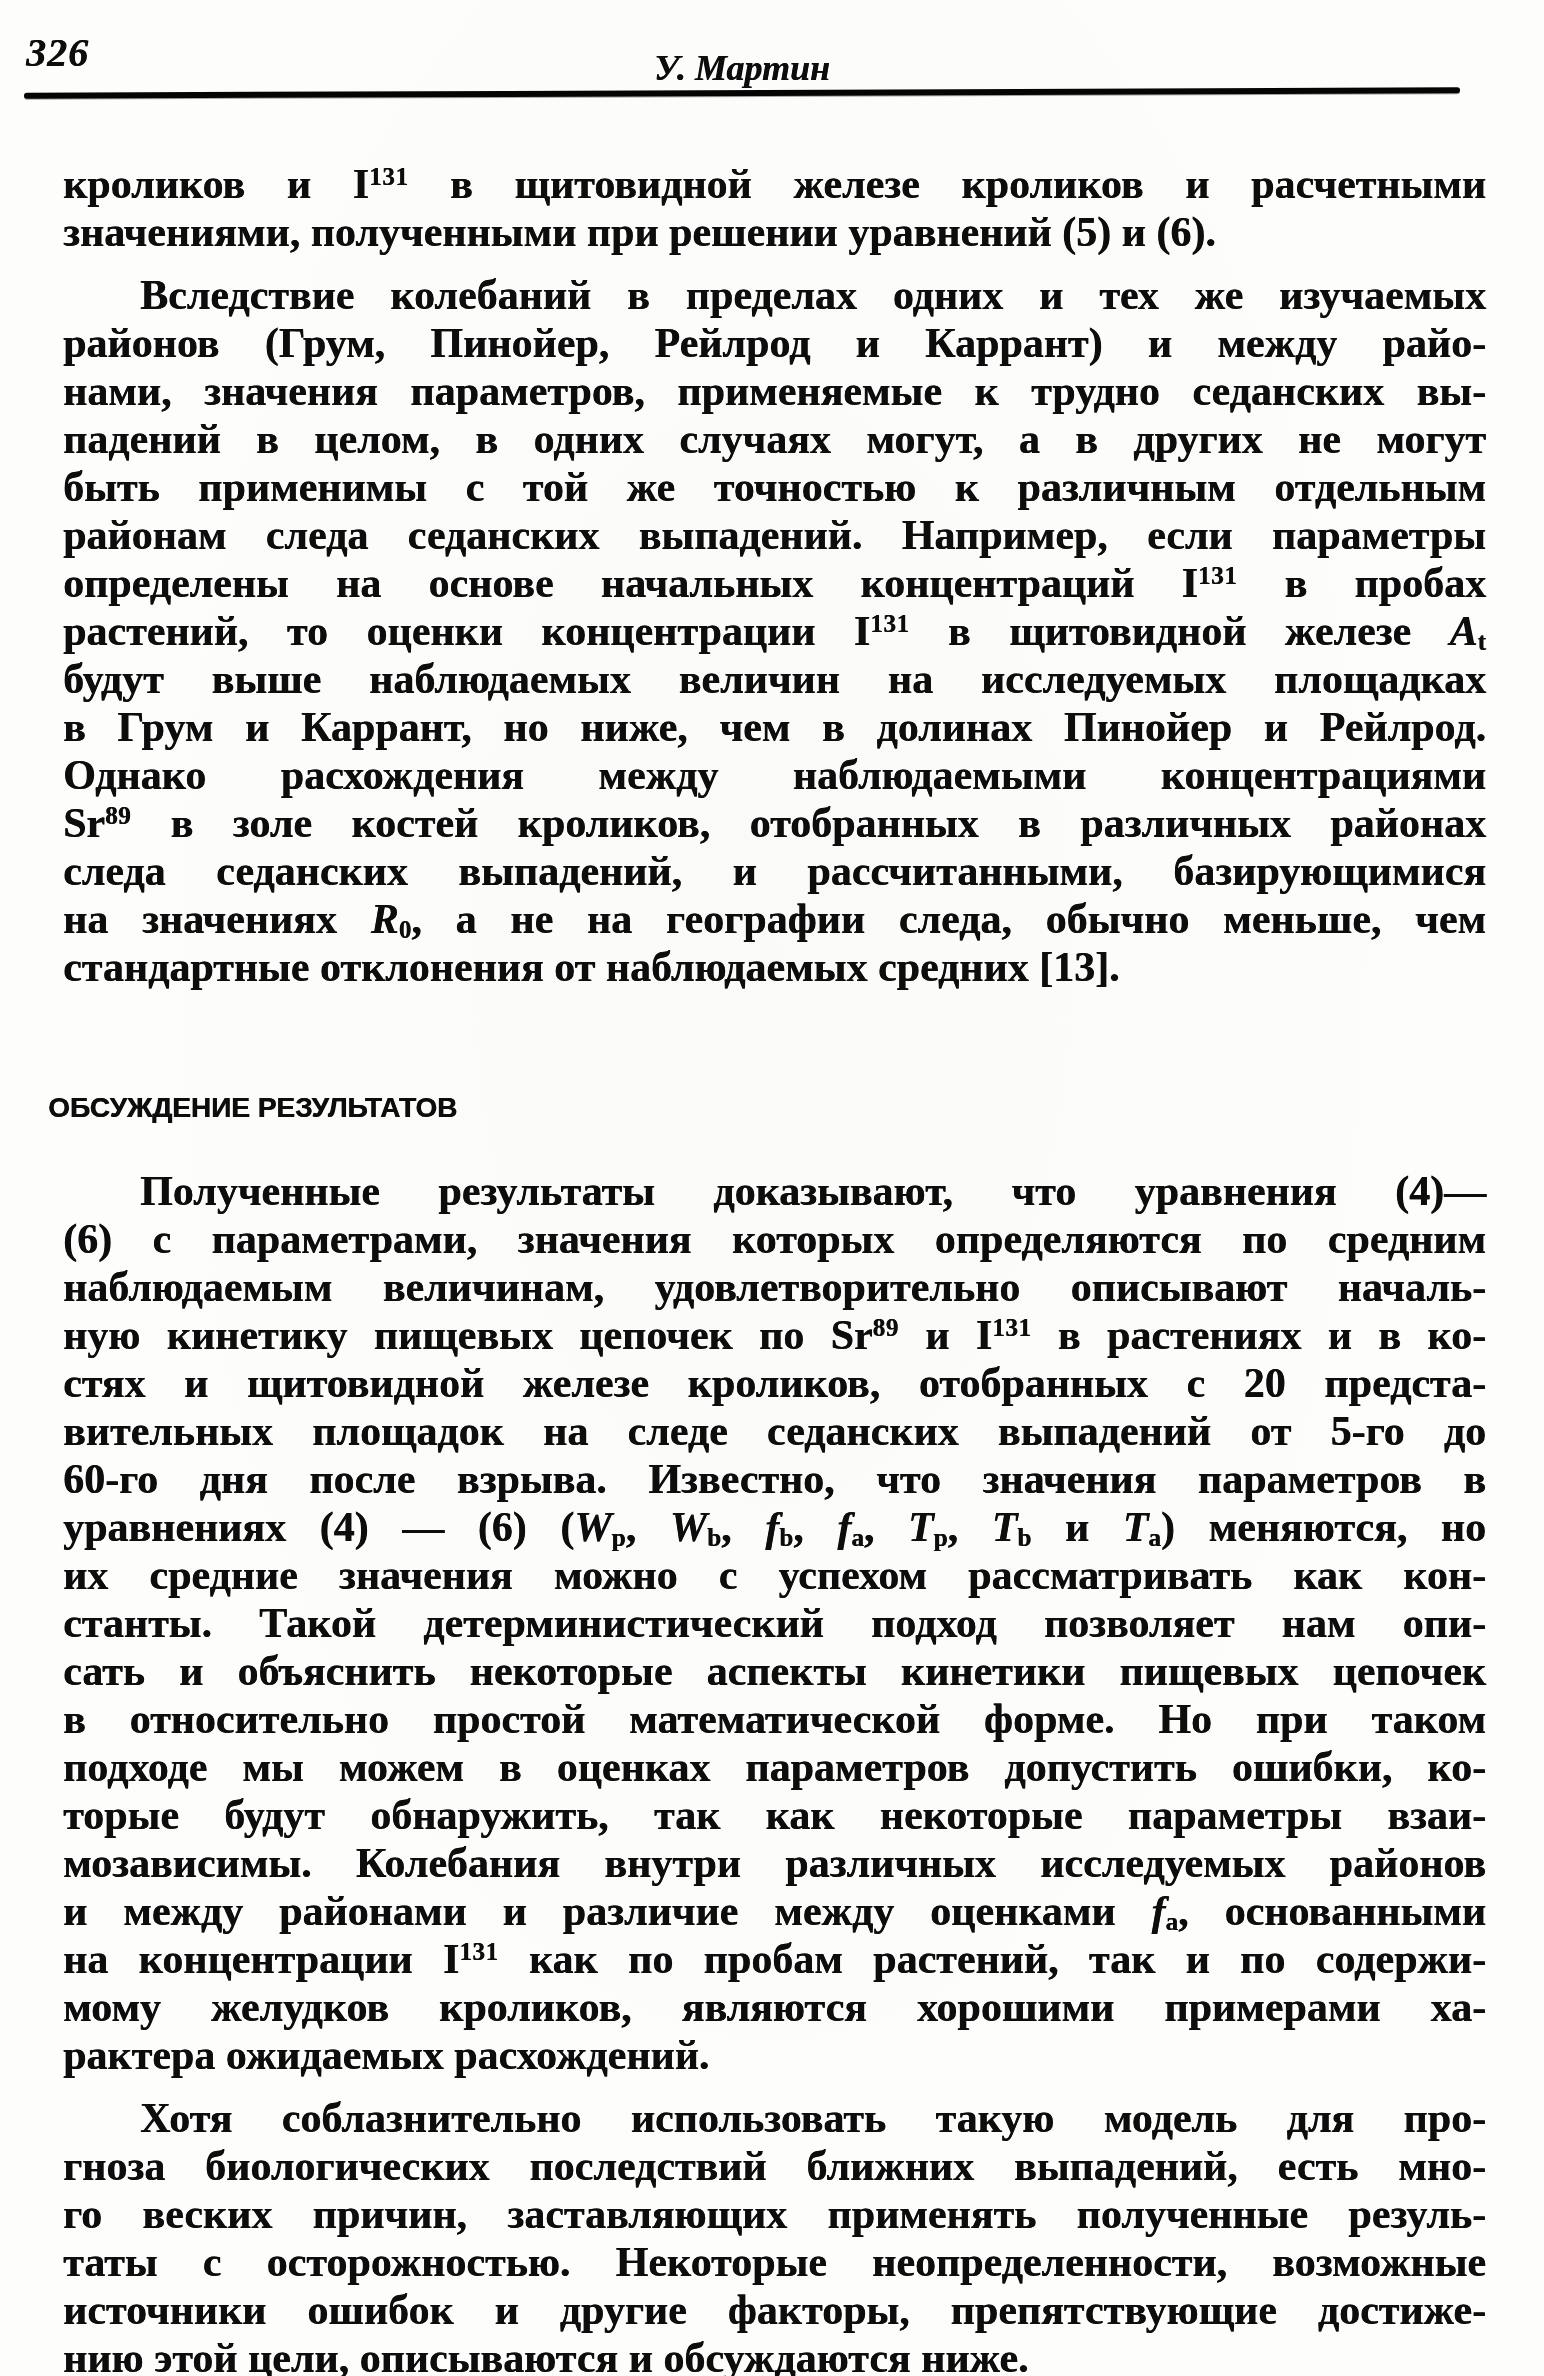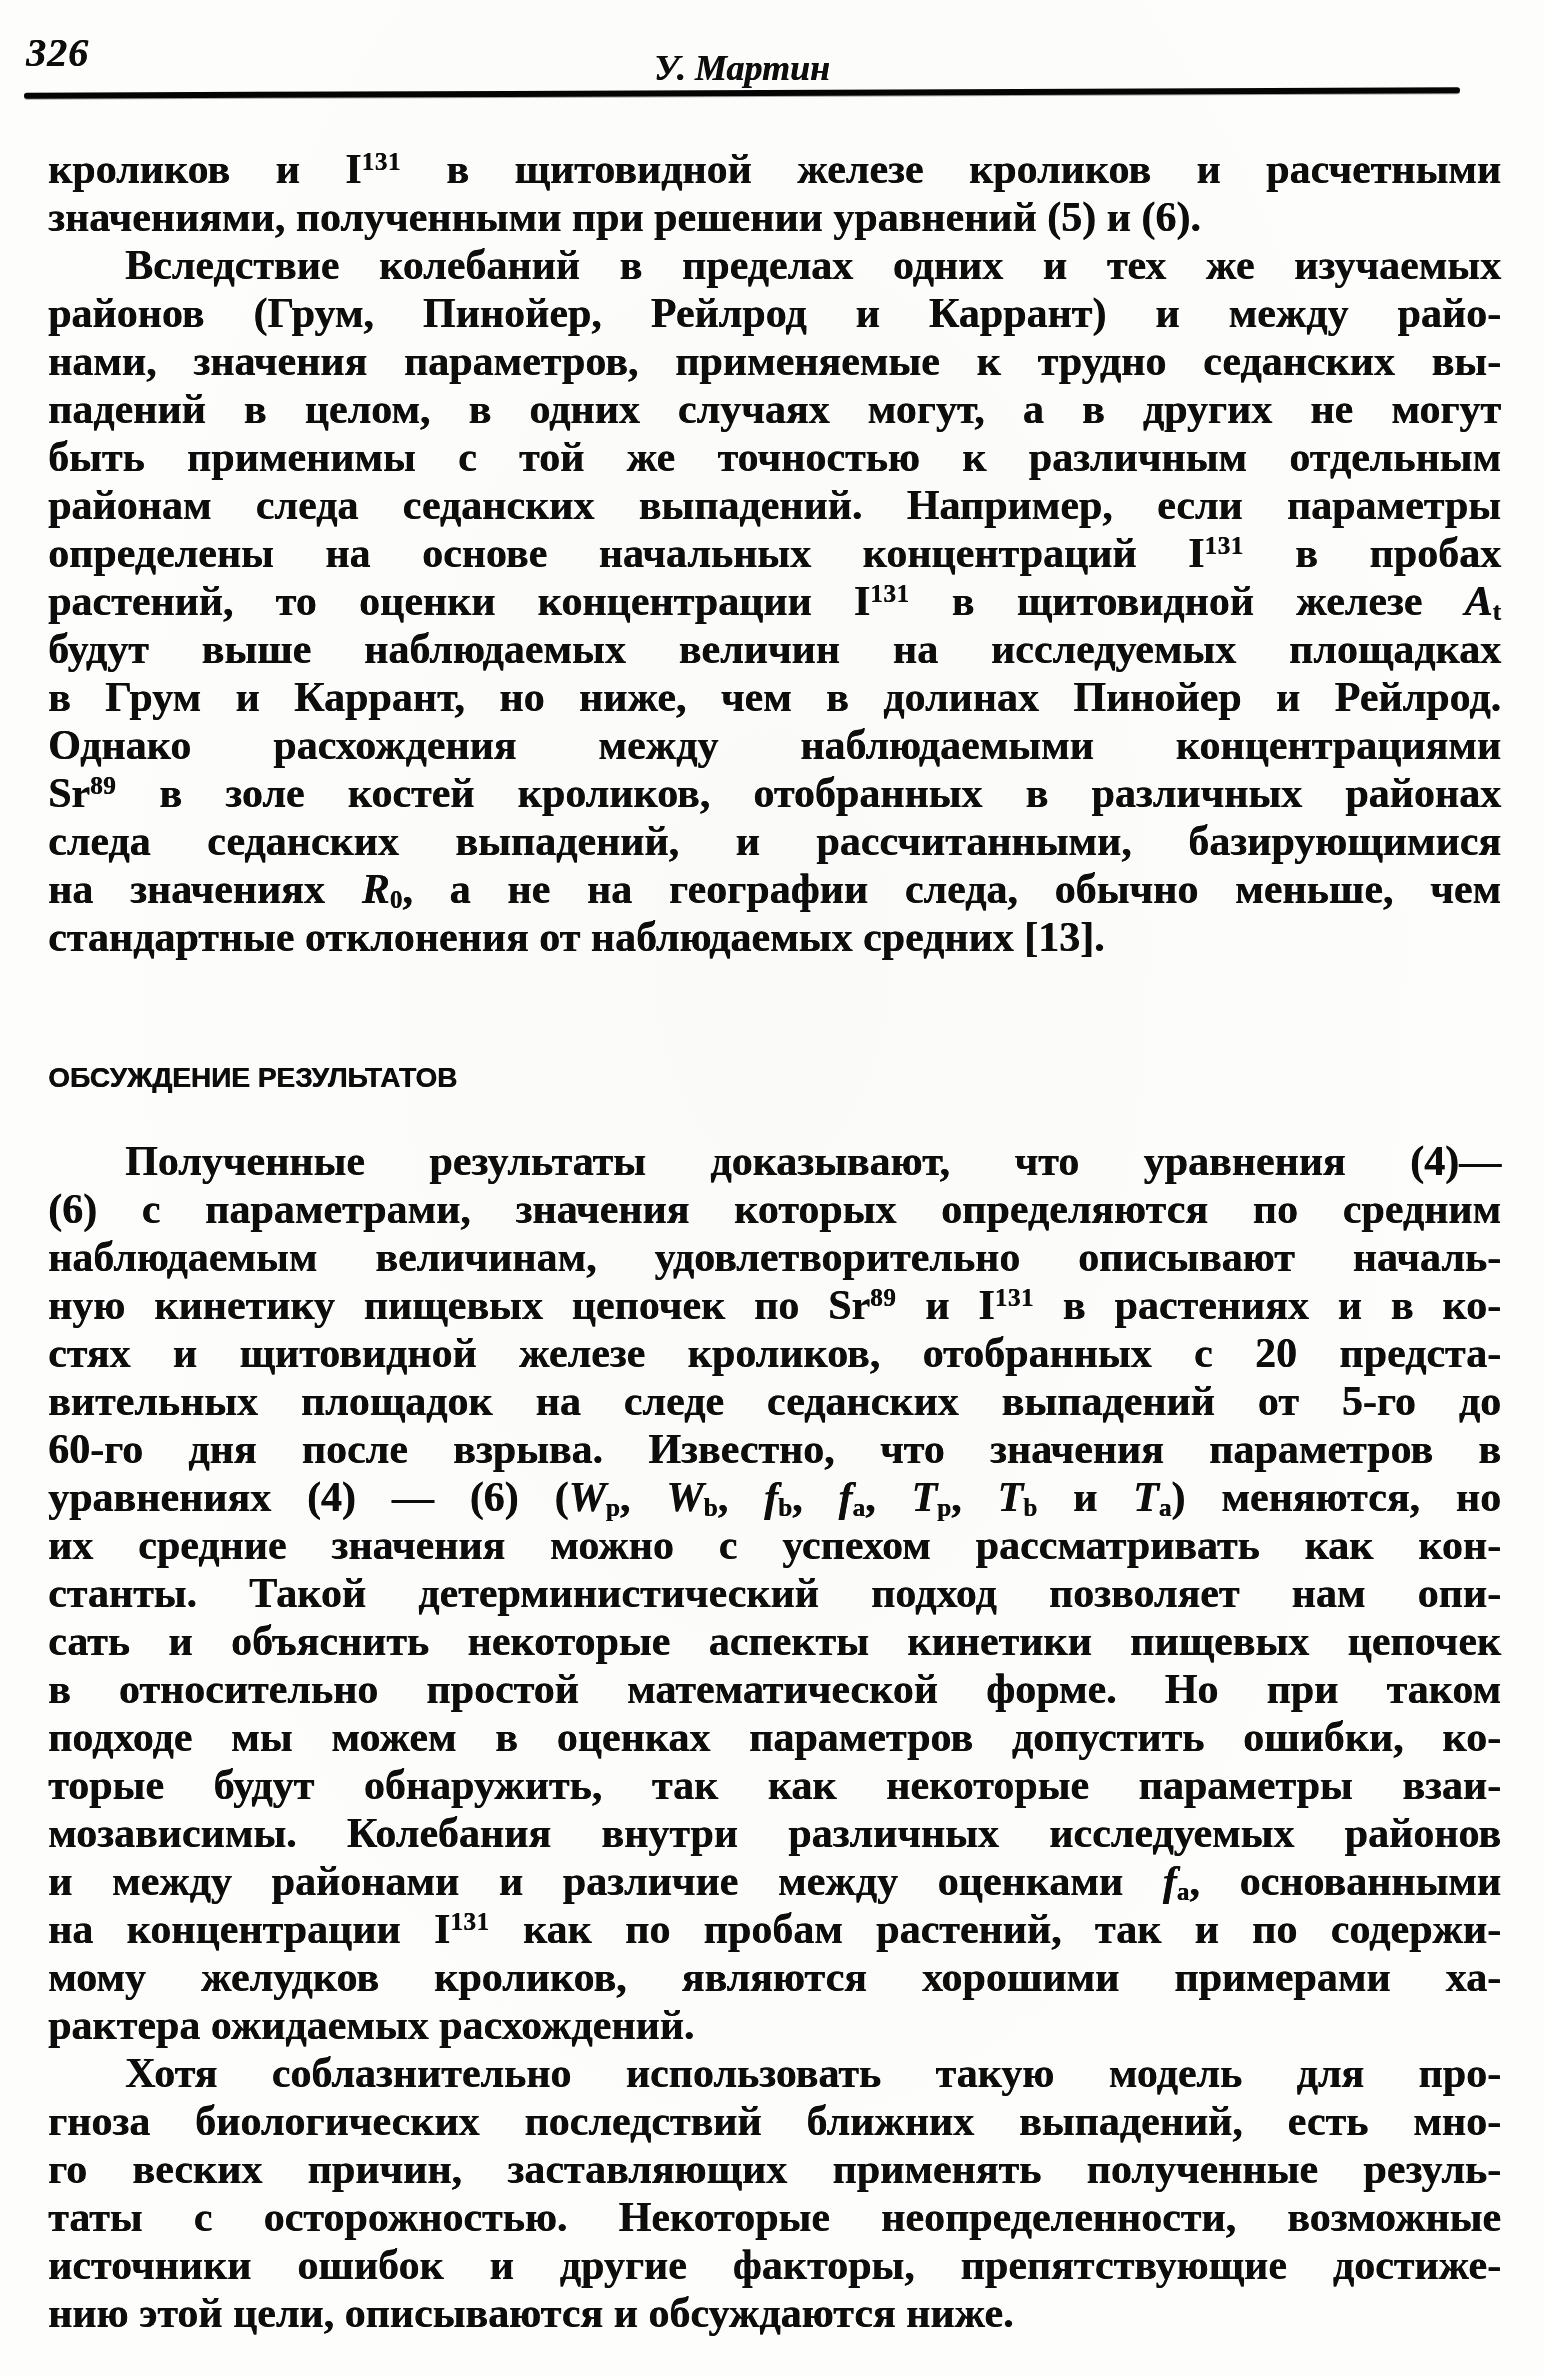--- a/index.html
+++ b/index.html
@@ -67,21 +67,21 @@
     transform: rotate(-0.22deg);
     box-shadow: 0 1px 0 rgba(0,0,0,0.35);
   }
   
   .content {
     position: absolute;
     top: 145px;
     left: 48px;
     width: 1453px;
   }
-  .para { margin: 0; }
+  .para { margin: 15px; }
   .line {
     font-size: 42px;
     font-weight: 700;
     line-height: 48px;
     text-align: justify;
     text-align-last: justify;
     white-space: normal;
     text-shadow: 0.4px 0 0 currentColor;
   }
   .line.last { text-align-last: left; }

